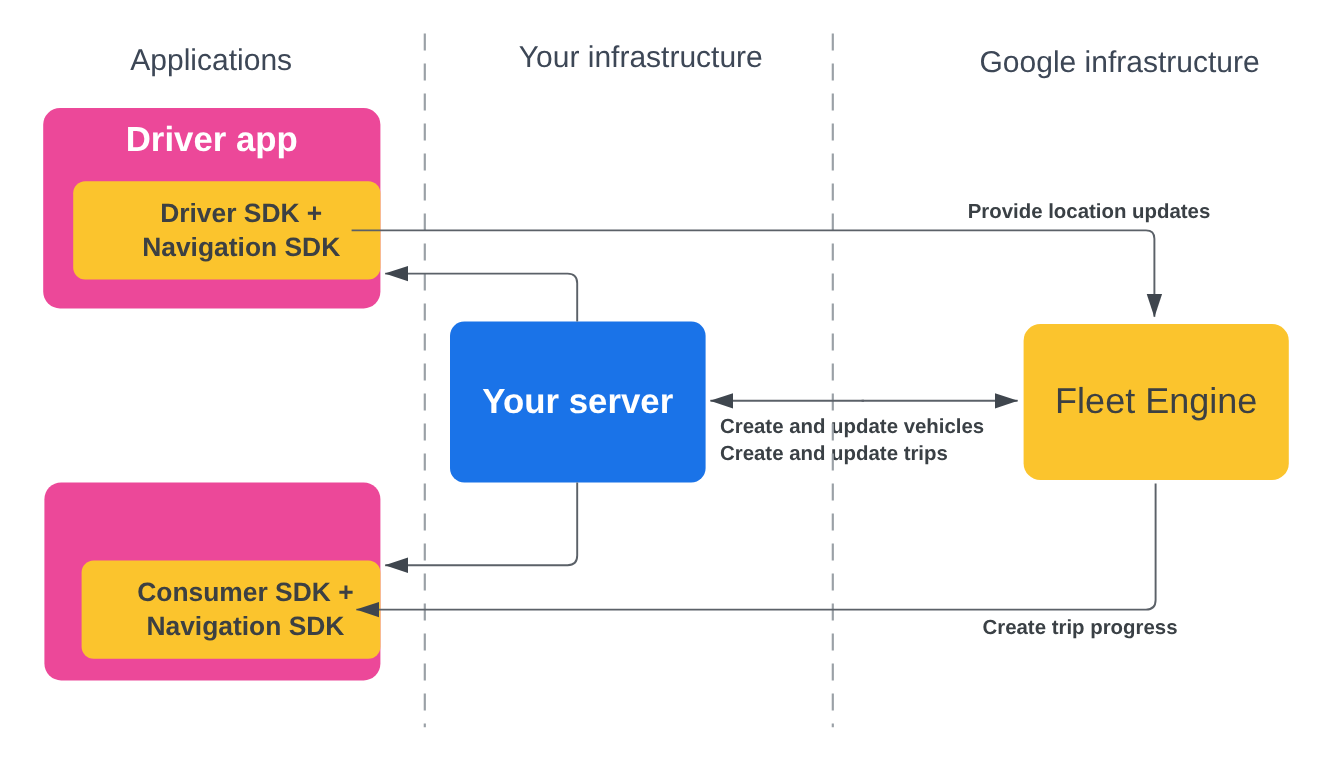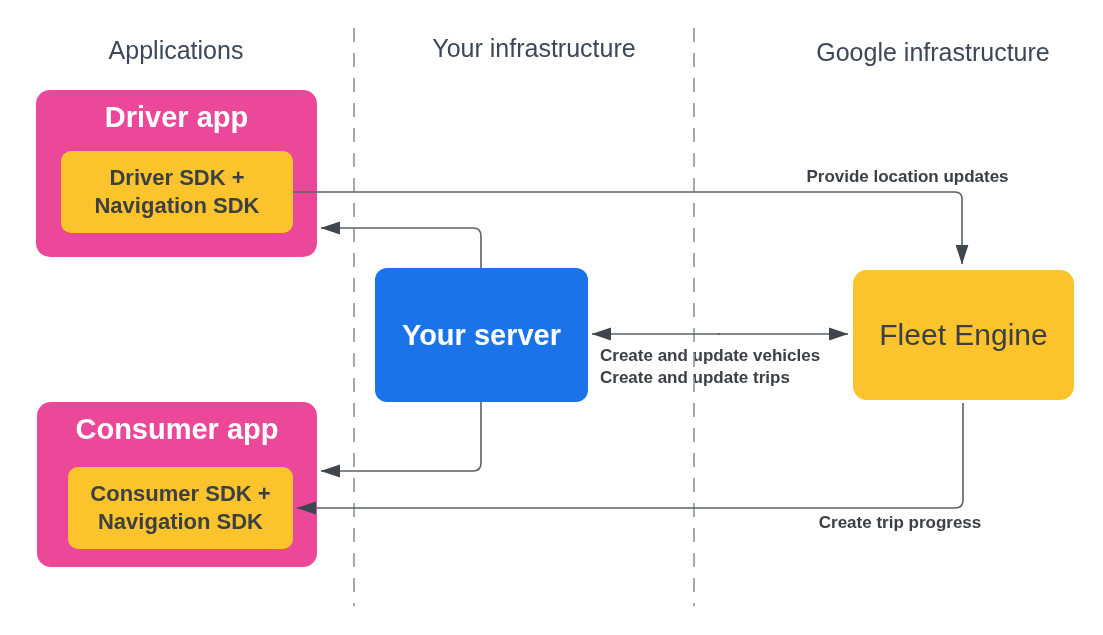--- a/index.html
+++ b/index.html
@@ -12,21 +12,21 @@
     color:#3D4756;text-align:center;white-space:nowrap;
   }
   .node{position:absolute;box-sizing:border-box;}
   .app-box{background:#ec4899;border-radius:14px;}
   .app-title{
     display:block;text-align:center;margin-top:11px;color:#ffffff;
     font-size:29px;font-weight:bold;white-space:nowrap;
   }
   .sdk-box{
     position:absolute;background:#FBC42D;border-radius:10px;
-    display:flex;flex-direction:column;align-items:center;justify-content:center;
+    display:flex;flex-direction:column;align-items:center;justify-content:center;padding-left:24px;
   }
   .sdk-line{
     display:block;text-align:center;color:#3C4043;font-weight:bold;
     font-size:22px;line-height:28px;white-space:nowrap;
   }
   .server-box{background:#1A73E8;border-radius:12px;display:flex;align-items:center;justify-content:center;}
   .server-title{color:#ffffff;font-size:29px;font-weight:bold;white-space:nowrap;}
   .fleet-box{background:#FBC42D;border-radius:14px;display:flex;align-items:center;justify-content:center;}
   .fleet-title{color:#3C4043;font-size:30px;font-weight:normal;white-space:nowrap;}
   .edge-label{
@@ -49,21 +49,20 @@
 
   <div class="node app-box" style="left:36px;top:90px;width:281px;height:167px;">
     <span class="app-title">Driver app</span>
     <div class="sdk-box" style="left:25px;top:61px;width:232px;height:82px;">
       <span class="sdk-line">Driver SDK +</span>
       <span class="sdk-line">Navigation SDK</span>
     </div>
   </div>
 
   <div class="node app-box" style="left:37px;top:402px;width:280px;height:165px;">
-    <span class="app-title">Consumer app</span>
     <div class="sdk-box" style="left:31px;top:65px;width:225px;height:82px;">
       <span class="sdk-line">Consumer SDK +</span>
       <span class="sdk-line">Navigation SDK</span>
     </div>
   </div>
 
   <div class="node server-box" style="left:375px;top:268px;width:213px;height:134px;">
     <span class="server-title">Your server</span>
   </div>
 

